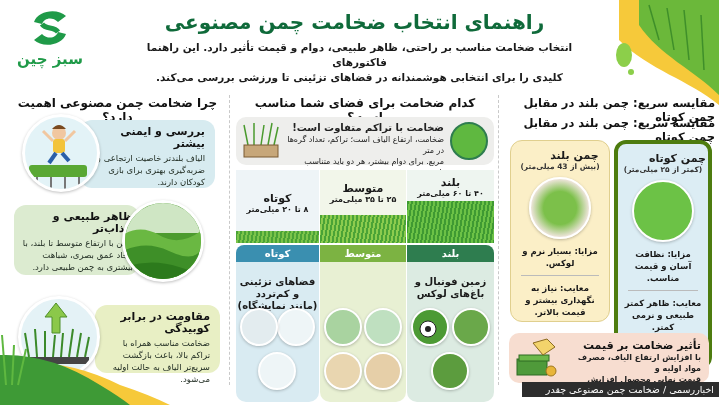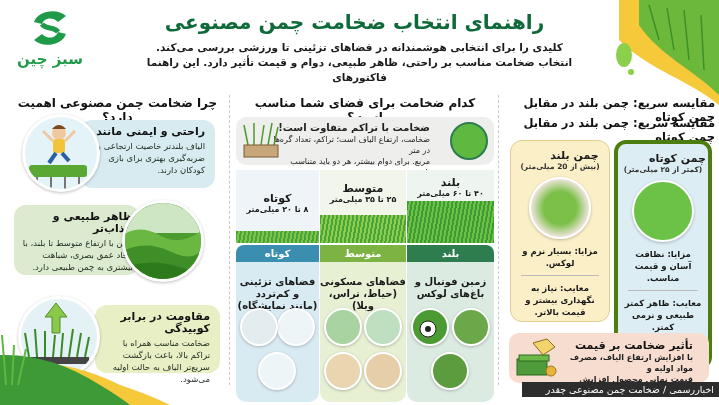--- a/index.html
+++ b/index.html
@@ -79,31 +79,31 @@
   <svg width="44" height="40" viewBox="0 0 44 40">
     <path d="M6 14 C10 2 30 0 38 8 L30 14 C24 8 16 10 14 16 Z" fill="#1f9a48"></path>
     <path d="M38 26 C34 38 14 40 6 32 L14 26 C20 32 28 30 30 24 Z" fill="#1f9a48"></path>
     <path d="M14 16 C18 22 26 18 30 24" stroke="#1f9a48" stroke-width="5" fill="none"></path>
   </svg>
   <div class="logo-text">سبز چین</div>
 </div>
 
 <div class="abs title">راهنمای انتخاب ضخامت چمن مصنوعی</div>
 <div class="abs intro">
+  <div>انتخاب ضخامت مناسب بر راحتی، ظاهر طبیعی، دوام و قیمت تأثیر دارد. این راهنما فاکتورهای</div>
   <div>کلیدی را برای انتخابی هوشمندانه در فضاهای تزئینی تا ورزشی بررسی می‌کند.</div>
-  <div>انتخاب ضخامت مناسب بر راحتی، ظاهر طبیعی، دوام و قیمت تأثیر دارد. این راهنما فاکتورهای</div>
 </div>
 
 <div class="abs col-divider" style="left:229px"></div>
 <div class="abs col-divider" style="left:498px"></div>
 
 <div class="abs section-head" style="left:10px; width:215px; top:96px;">چرا ضخامت چمن مصنوعی اهمیت دارد؟</div>
 
 <div class="abs why-card" style="left:80px; top:120px; width:135px; height:68px; background:#d7ebf0;">
-  <div class="h">راحتی و ایمنی مانند</div>
+  <div class="h">بررسی و ایمنی بیشتر</div>
   <div>الیاف بلندتر خاصیت ارتجاعی و ضربه‌گیری بهتری برای بازی کودکان دارند.</div>
 </div>
 <div class="abs why-circle" style="left:22px; top:114px; width:78px; height:78px; background:#e3f3f7;">
   <svg width="78" height="78" viewBox="0 0 78 78">
     <rect x="10" y="48" width="58" height="12" rx="3" fill="#5aa834"></rect>
     <g stroke="#777" stroke-width="2">
         <line x1="18" y1="60" x2="18" y2="72"></line>
         <line x1="32" y1="60" x2="32" y2="72"></line>
         <line x1="46" y1="60" x2="46" y2="72"></line>
         <line x1="60" y1="60" x2="60" y2="72"></line>
@@ -159,21 +159,21 @@
       <line x1="6" y1="60" x2="2" y2="10"></line>
       <line x1="12" y1="60" x2="14" y2="20"></line>
       <line x1="18" y1="60" x2="26" y2="24"></line>
     </g>
 </svg>
 
 <div class="abs section-head" style="left:236px; width:258px; top:96px;">کدام ضخامت برای فضای شما مناسب است؟</div>
 
 <div class="abs density-box">
   <div class="abs" style="right:6px; top:5px; width:38px; height:38px; border-radius:50%; background:#5fb840; border:2px solid #2e7d4f;"></div>
-  <div class="abs density-text" style="right:64px; top:5px; width:160px;">
+  <div class="abs density-text" style="right:50px; top:5px; width:160px;">
     <div class="h">ضخامت با تراکم متفاوت است!</div>
     <div>ضخامت، ارتفاع الیاف است؛ تراکم، تعداد گره‌ها در متر</div>
     <div>مربع. برای دوام بیشتر، هر دو باید متناسب باشند.</div>
   </div>
   <svg class="abs" style="left:6px; top:4px;" width="38" height="40" viewBox="0 0 38 40">
     <g stroke="#4a9a2e" stroke-width="1.5">
         <line x1="6" y1="24" x2="2" y2="4"></line>
         <line x1="12" y1="24" x2="12" y2="2"></line>
         <line x1="19" y1="24" x2="22" y2="4"></line>
         <line x1="26" y1="24" x2="30" y2="2"></line>
@@ -211,24 +211,20 @@
   <div class="use-icon" style="right:4px; top:46px; background:#6aa84a;"></div>
   <div class="use-icon" style="left:4px; top:46px; background:#4c9a34;">
     <svg width="38" height="38" viewBox="0 0 38 38">
         <circle cx="19" cy="19" r="8" fill="#fff" stroke="#222"></circle>
         <circle cx="19" cy="19" r="3" fill="#222"></circle>
       </svg>
   </div>
   <div class="use-icon" style="left:24px; top:90px; background:#5c9c3e;"></div>
 </div>
 <div class="abs use-col" style="left:320px; width:86px; background:#e8f0d3;">
-  <div class="u">
-    <div>فضاهای مسکونی</div>
-    <div>(حیاط، تراس، ویلا)</div>
-  </div>
   <div class="use-icon" style="right:4px; top:46px; background:#bfe0c0;"></div>
   <div class="use-icon" style="left:4px; top:46px; background:#a9d3a0;"></div>
   <div class="use-icon" style="right:4px; top:90px; background:#e6cfa8;"></div>
   <div class="use-icon" style="left:4px; top:90px; background:#e9d6b0;"></div>
 </div>
 <div class="abs use-col" style="left:236px; width:83px; background:#d9ebf2;">
   <div class="u">
     <div>فضاهای تزئینی و کم‌تردد</div>
     <div>(مانند نمایشگاه)</div>
   </div>
@@ -244,29 +240,29 @@
   <div class="h">چمن کوتاه</div>
   <div class="s">(کمتر از ۲۵ میلی‌متر)</div>
   <div class="cmp-img" style="background:#6cc246;"></div>
   <div class="pros">مزایا: نظافت آسان و قیمت مناسب.</div>
   <hr>
   <div class="cons">معایب: ظاهر کمتر طبیعی و نرمی کمتر.</div>
 </div>
 
 <div class="abs cmp-card" style="left:510px; top:140px; width:100px; height:182px; background:#fbefc7; border:1px solid #e0cf8e;">
   <div class="h">چمن بلند</div>
-  <div class="s">(بیش از 20 میلی‌متر)</div>
+  <div class="s">(بیش از 43 میلی‌متر)</div>
   <div class="cmp-img" style="background:radial-gradient(circle,#7cc04a 40%,#ece4d8 70%);"></div>
   <div class="pros">مزایا: بسیار نرم و لوکس.</div>
   <hr>
   <div class="cons">معایب: نیاز به نگهداری بیشتر و قیمت بالاتر.</div>
 </div>
 
 <div class="abs price-box">
-  <div class="abs" style="right:16px; top:6px; width:140px; text-align:right;">
+  <div class="abs" style="right:8px; top:6px; width:140px; text-align:right;">
     <div class="h">تأثیر ضخامت بر قیمت</div>
     <div class="t">با افزایش ارتفاع الیاف، مصرف مواد اولیه و</div>
     <div class="t">قیمت نهایی محصول افزایش می‌یابد.</div>
   </div>
   <svg class="abs" style="left:6px; top:4px;" width="44" height="42" viewBox="0 0 44 42">
     <rect x="2" y="22" width="30" height="16" fill="#4f9a3a" stroke="#2f6a22"></rect>
     <rect x="4" y="18" width="30" height="6" fill="#6cb84a" stroke="#2f6a22"></rect>
     <circle cx="36" cy="34" r="5" fill="#e8b53a" stroke="#a07820"></circle>
     <path d="M18 6 L32 2 L40 10 L28 18 Z" fill="#f3d36b" stroke="#8a6a20"></path>
   </svg>

